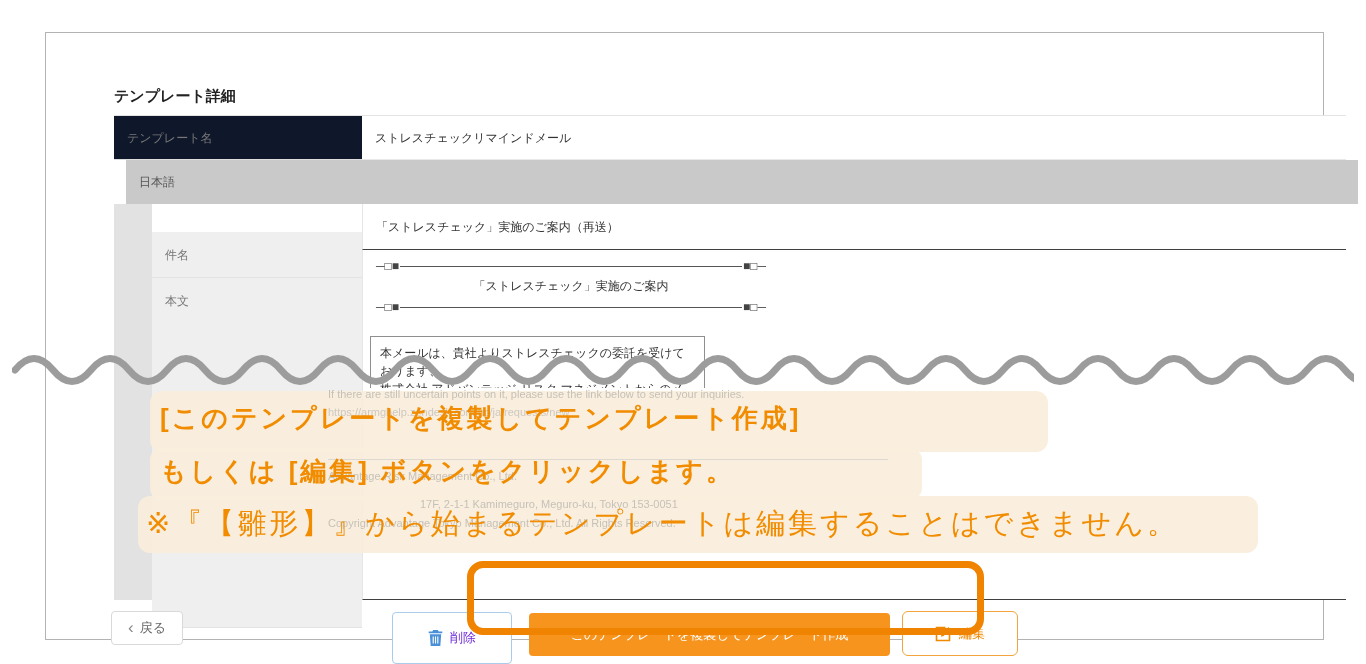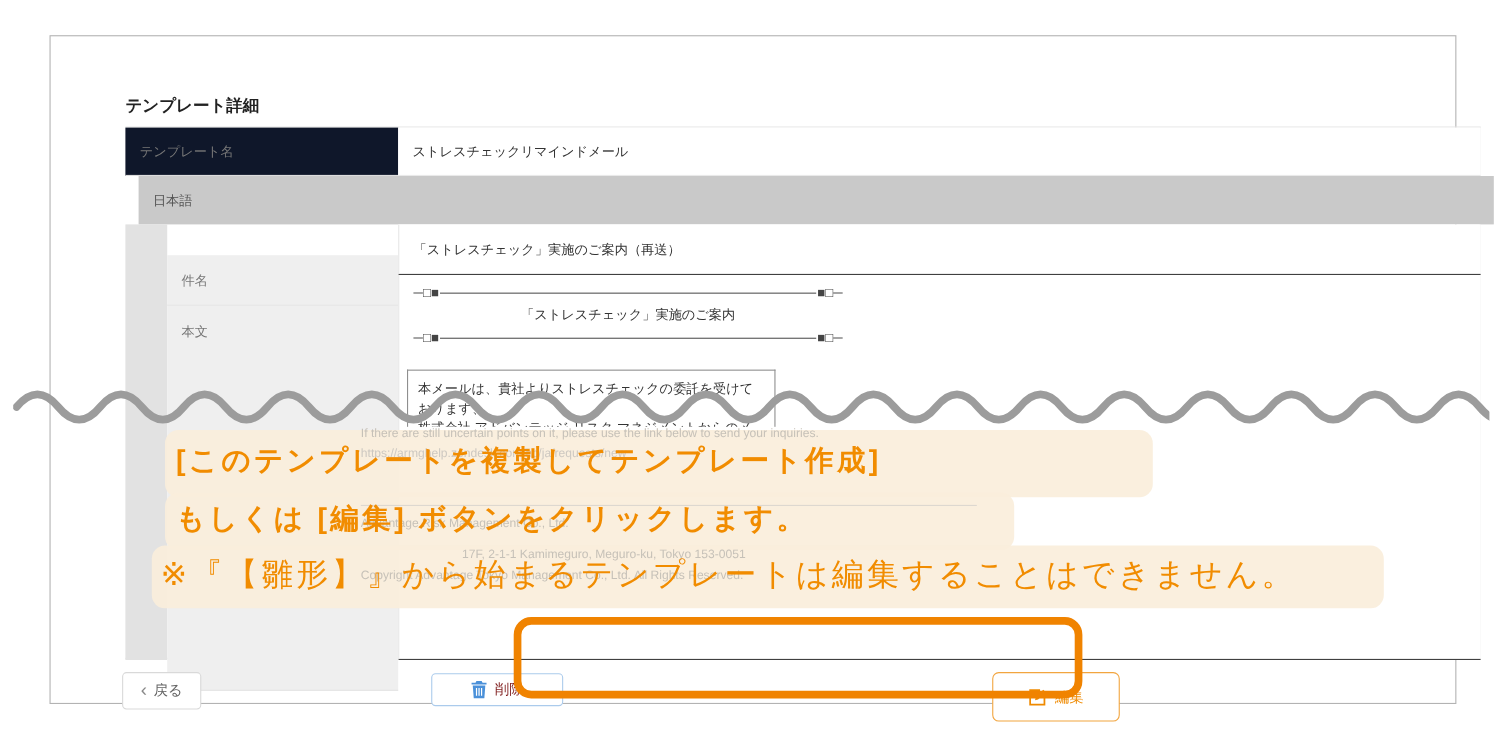--- a/index.html
+++ b/index.html
@@ -58,22 +58,22 @@
   .ann-1 { left:160px; top:405px; font-weight:bold; }
   .ann-2 { left:160px; top:458px; font-weight:bold; }
   .ann-3 { left:146px; top:509px; font-size:29px; font-weight:normal; }
 
   
   .btn { position:absolute; display:flex; align-items:center; justify-content:center;
     border-radius:4px; cursor:pointer; font-size:13px; }
   .btn-back { left:65px; top:578px; width:72px; height:34px; background:#fff;
     border:1px solid #d9d9d9; color:#666; gap:6px; }
   .btn-back .chev { font-size:17px; line-height:1; color:#888; margin-top:-2px; }
-  .btn-delete { left:346px; top:579px; width:120px; height:30px; background:#fff;
-    border:1px solid #abcbec; color:#7f1d1d; gap:7px; }
+  .btn-delete { left:346px; top:579px; width:120px; height:52px; background:#fff;
+    border:1px solid #abcbec; color:#6d28d9; gap:7px; }
   .btn-dup { left:483px; top:580px; width:361px; height:43px; background:#f7941e;
     color:#fff; border:none; }
   .btn-edit { left:856px; top:578px; width:116px; height:45px; background:#fff;
     border:1px solid #f2a53f; border-radius:6px; color:#ef8a00; gap:7px; }
   .hilite { position:absolute; left:467px; top:561px; width:517px; height:74px;
     border:7px solid #f08300; border-radius:16px; z-index:14; pointer-events:none; }
 
   .icon-svg { display:block; }
 </style>
 </head>
@@ -133,20 +133,21 @@
       <span>
         <svg class="icon-svg" width="15" height="16" viewBox="0 0 15 16">
           <path fill="#4a90d9" d="M5.2 0h4.6l.9 1.6h3.6v1.6H.7V1.6h3.6z"></path>
           <path fill="#4a90d9" d="M1.8 4.2h11.4L12.3 16H2.7z"></path>
           <path stroke="#fff" stroke-width="1.1" d="M5.2 6.5v7M7.5 6.5v7M9.8 6.5v7" fill="none"></path>
         </svg>
       </span>
       <span>削除</span>
     </div>
 
+    <div class="btn btn-dup">このテンプレートを複製してテンプレート作成</div>
 
     <div class="btn btn-edit">
       <span>
         <svg class="icon-svg" width="17" height="17" viewBox="0 0 17 17">
           <path d="M10.5 2.5H1.5v13h13v-9" fill="none" stroke="#ef8a00" stroke-width="1.6"></path>
           <path fill="#ef8a00" d="M6.6 8.9l6.8-6.8 2.1 2.1-6.8 6.8-2.8.7z"></path>
         </svg>
       </span>
       <span>編集</span>
     </div>

